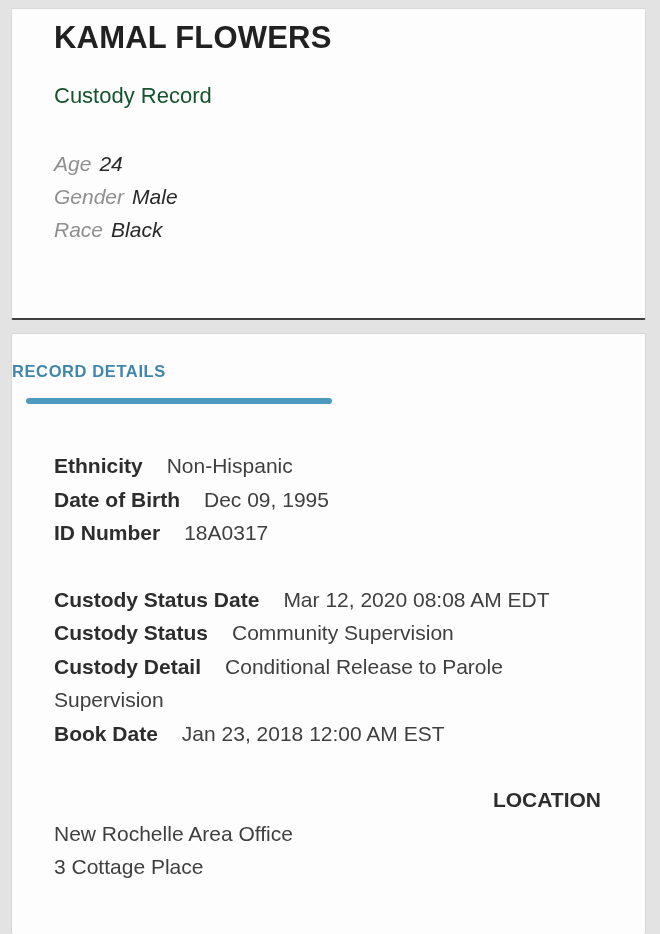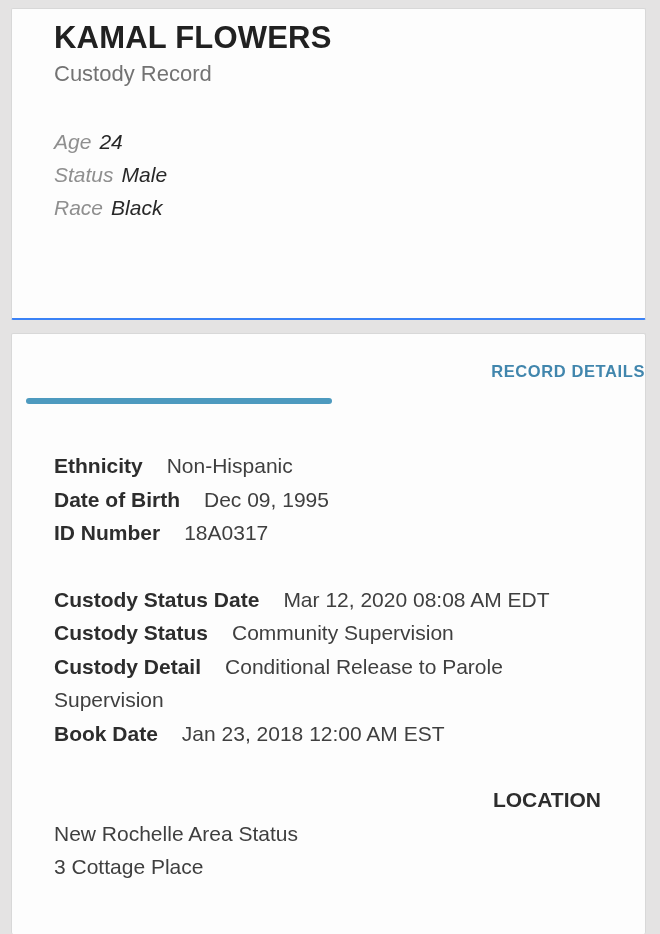--- a/index.html
+++ b/index.html
@@ -20,58 +20,59 @@
   }
   .card {
     margin: 0 14px 0 11px;
     background: #fdfdfd;
     border: 1px solid #d8d8d8;
     border-radius: 2px;
     box-sizing: border-box;
   }
   .card1 {
     height: 312px;
-    border-bottom: 2px solid #3b82f6;
+    border-bottom: 2px solid #404040;
     padding: 8px 40px 16px 42px;
   }
   .gap { height: 13px; }
   .card2 {
     height: 601px;
     border-bottom: none;
     padding: 0 0 10px 0;
   }
   .title {
     font-size: 31px;
     line-height: 42px;
     font-weight: 700;
     color: #212121;
     letter-spacing: 0.2px;
   }
   .subtitle {
     font-size: 22px;
     line-height: 30px;
-    color: #737373;
+    color: #14532d;
+    margin-top: 22px;
   }
   .summary { margin-top: 36px; }
   .srow { font-size: 21px; line-height: 33px; font-style: italic; }
   .slbl { color: #8f8f8f; padding-right: 8px; }
   .sval { color: #282828; }
   .notif {
     margin-top: 42px;
     font-size: 21px;
     line-height: 28px;
     color: #333333;
   }
   .tabs {
     display: flex;
     padding-top: 24px;
   }
   .tab {
     flex: 1 1 50%;
-    text-align: right;
+    text-align: left;
     font-size: 16.5px;
     line-height: 26px;
     font-weight: 700;
     letter-spacing: 0.6px;
     color: #6e6e6e;
     cursor: pointer;
   }
   .tab.active { color: #4186ad; }
   .indicator {
     margin-top: 14px;
@@ -100,21 +101,21 @@
 <body>
 
 <div class="screen">
 
   <div class="card card1">
     <div class="title">KAMAL FLOWERS</div>
     <div class="subtitle">Custody Record</div>
 
     <div class="summary">
       <div class="srow"><span class="slbl">Age</span><span class="sval">24</span></div>
-      <div class="srow"><span class="slbl">Status</span><span class="sval">Male</span></div>
+      <div class="srow"><span class="slbl">Gender</span><span class="sval">Male</span></div>
       <div class="srow"><span class="slbl">Race</span><span class="sval">Black</span></div>
     </div>
 
   </div>
 
   <div class="gap"></div>
 
   <div class="card card2">
     <div class="tabs">
       <div class="tab active">RECORD DETAILS</div>
@@ -131,20 +132,20 @@
 
       <div class="group">
         <div class="row"><span class="lbl">Custody Status Date</span><span class="val">Mar 12, 2020 08:08 AM EDT</span></div>
         <div class="row"><span class="lbl">Custody Status</span><span class="val">Community Supervision</span></div>
         <div class="row"><span class="lbl">Custody Detail</span><span class="val">Conditional Release to Parole Supervision</span></div>
         <div class="row"><span class="lbl">Book Date</span><span class="val">Jan 23, 2018 12:00 AM EST</span></div>
       </div>
 
       <div class="group">
         <div class="loc-head">LOCATION</div>
-        <div class="loc-line">New Rochelle Area Status</div>
+        <div class="loc-line">New Rochelle Area Office</div>
         <div class="loc-line">3 Cottage Place</div>
       </div>
 
     </div>
   </div>
 
 </div>
 
 </body></html>

